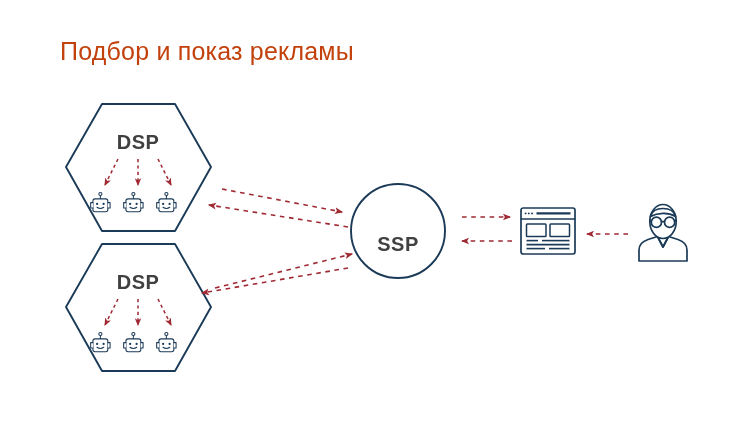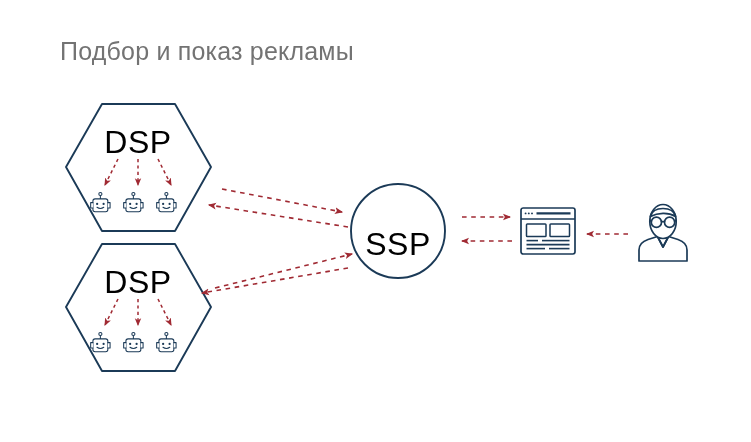--- a/index.html
+++ b/index.html
@@ -22,29 +22,29 @@
     width: 751px;
     height: 442px;
   }
   #title {
     position: absolute;
     left: 60px;
     top: 36px;
     font-size: 25px;
     font-weight: 400;
     letter-spacing: 0.2px;
-    color: #737373;
+    color: #c2410c;
     white-space: nowrap;
     line-height: 1.2;
   }
   .node-label {
     position: absolute;
-    font-size: 32px;
-    font-weight: 400;
-    color: #000000;
+    font-size: 20px;
+    font-weight: 700;
+    color: #404040;
     letter-spacing: 0.5px;
     white-space: nowrap;
     transform: translate(-50%, -50%);
   }
   #dsp-top-label { left: 138px; top: 142px; }
   #dsp-bottom-label { left: 138px; top: 282px; }
   #ssp-label { left: 398px; top: 244px; }
 </style>
 </head>
 <body>

